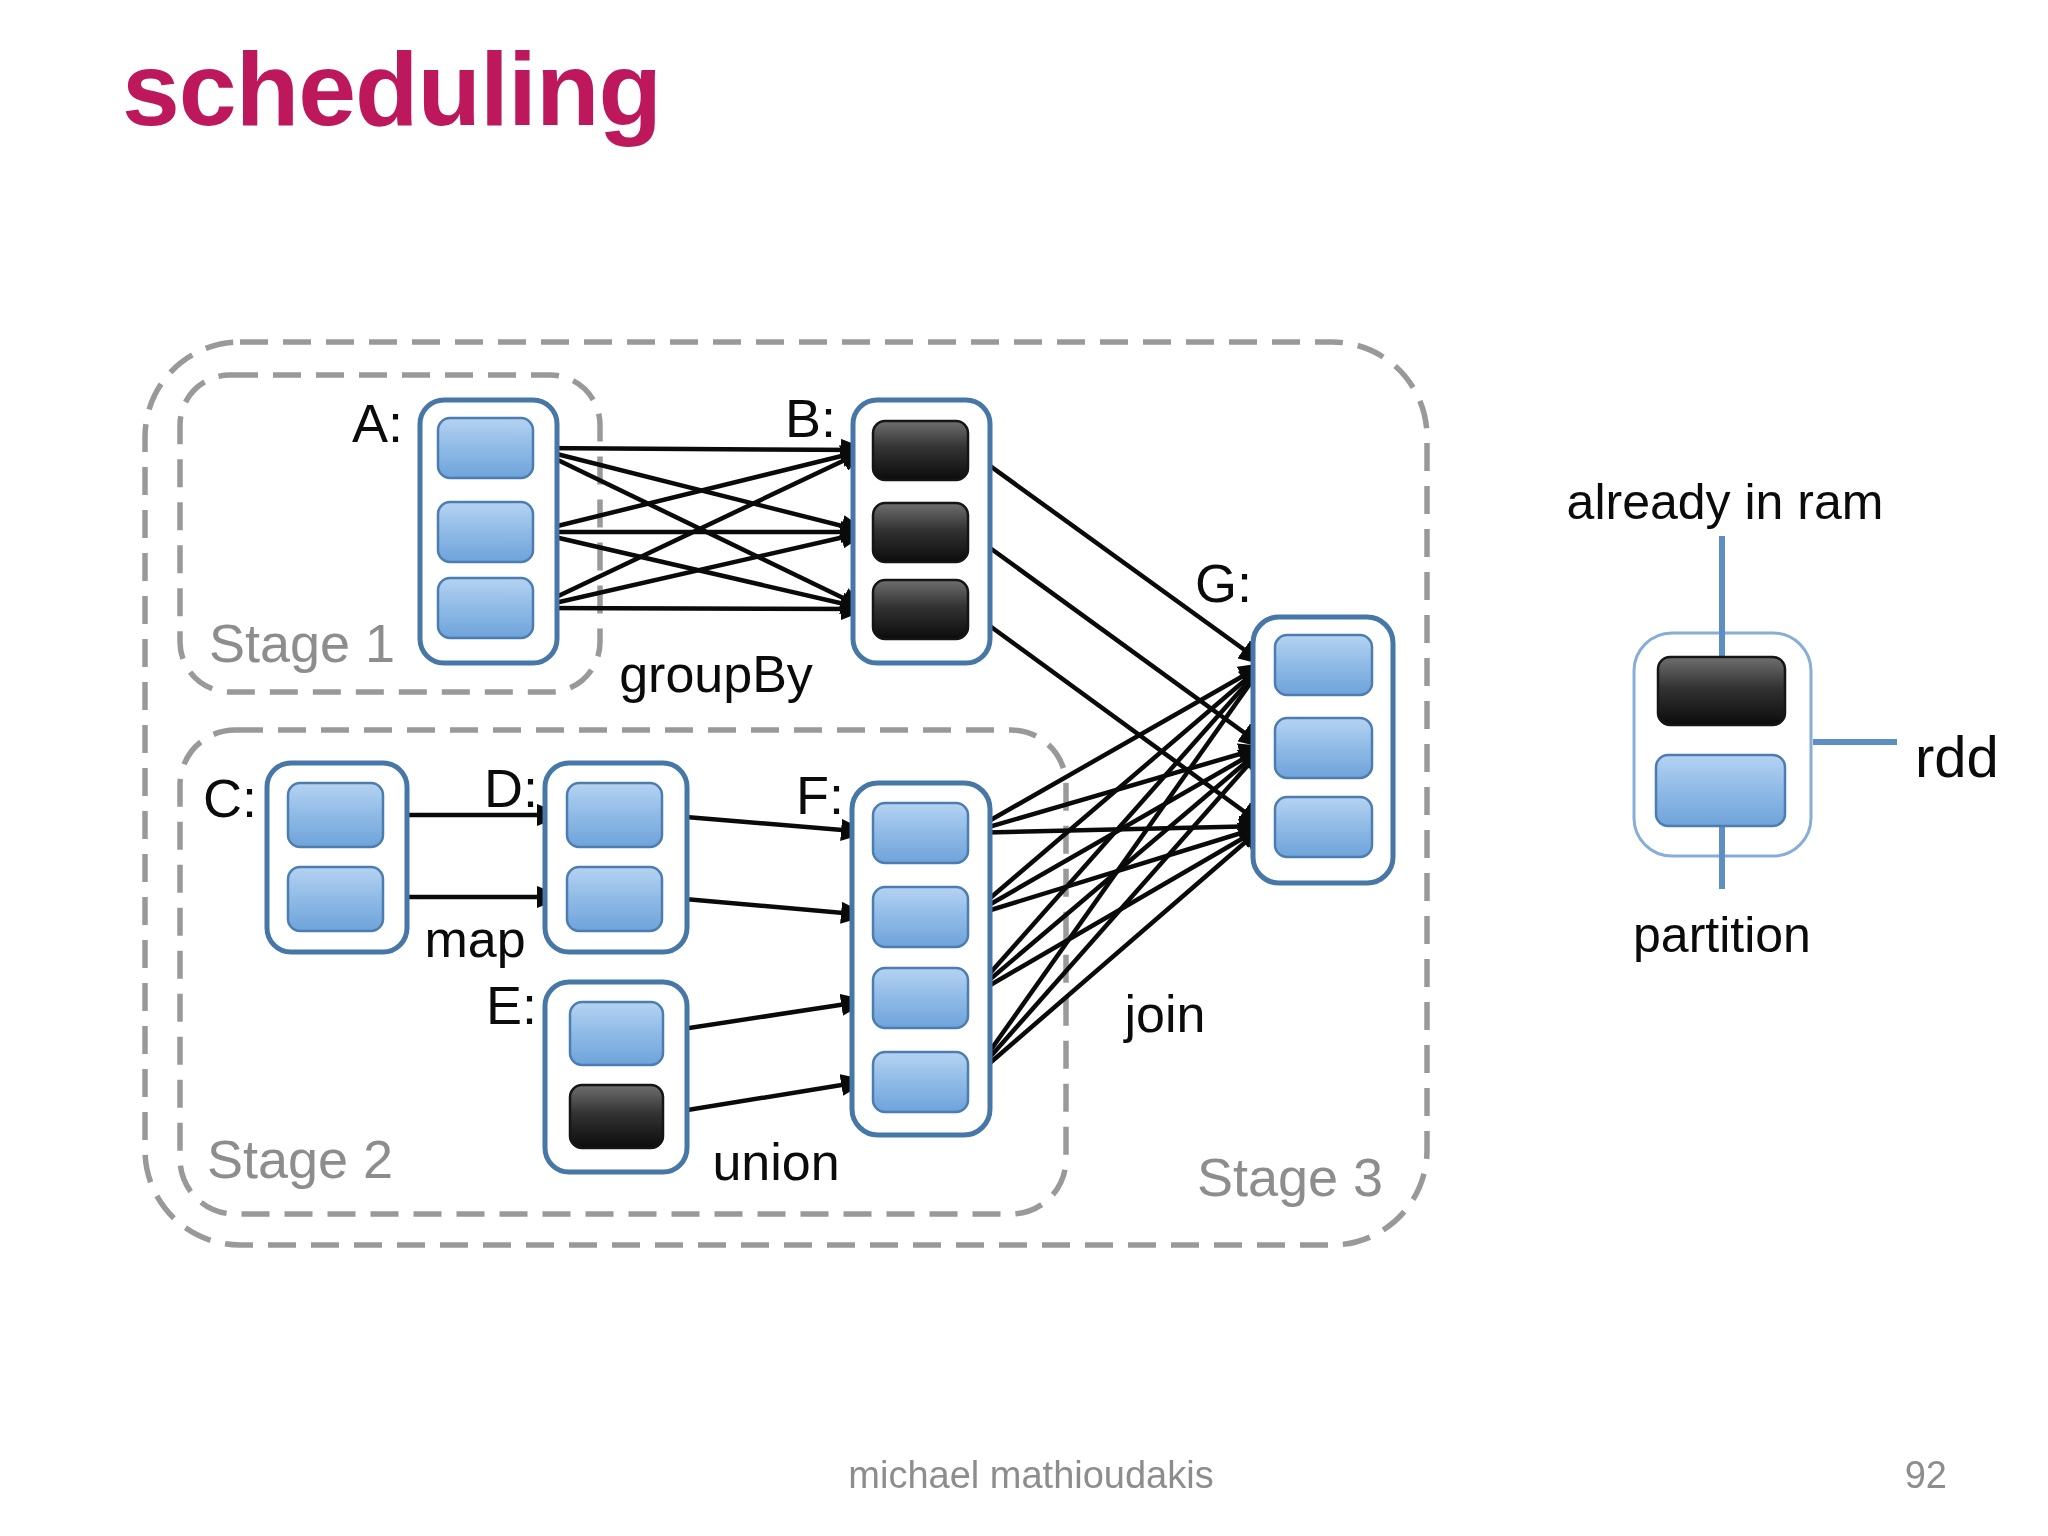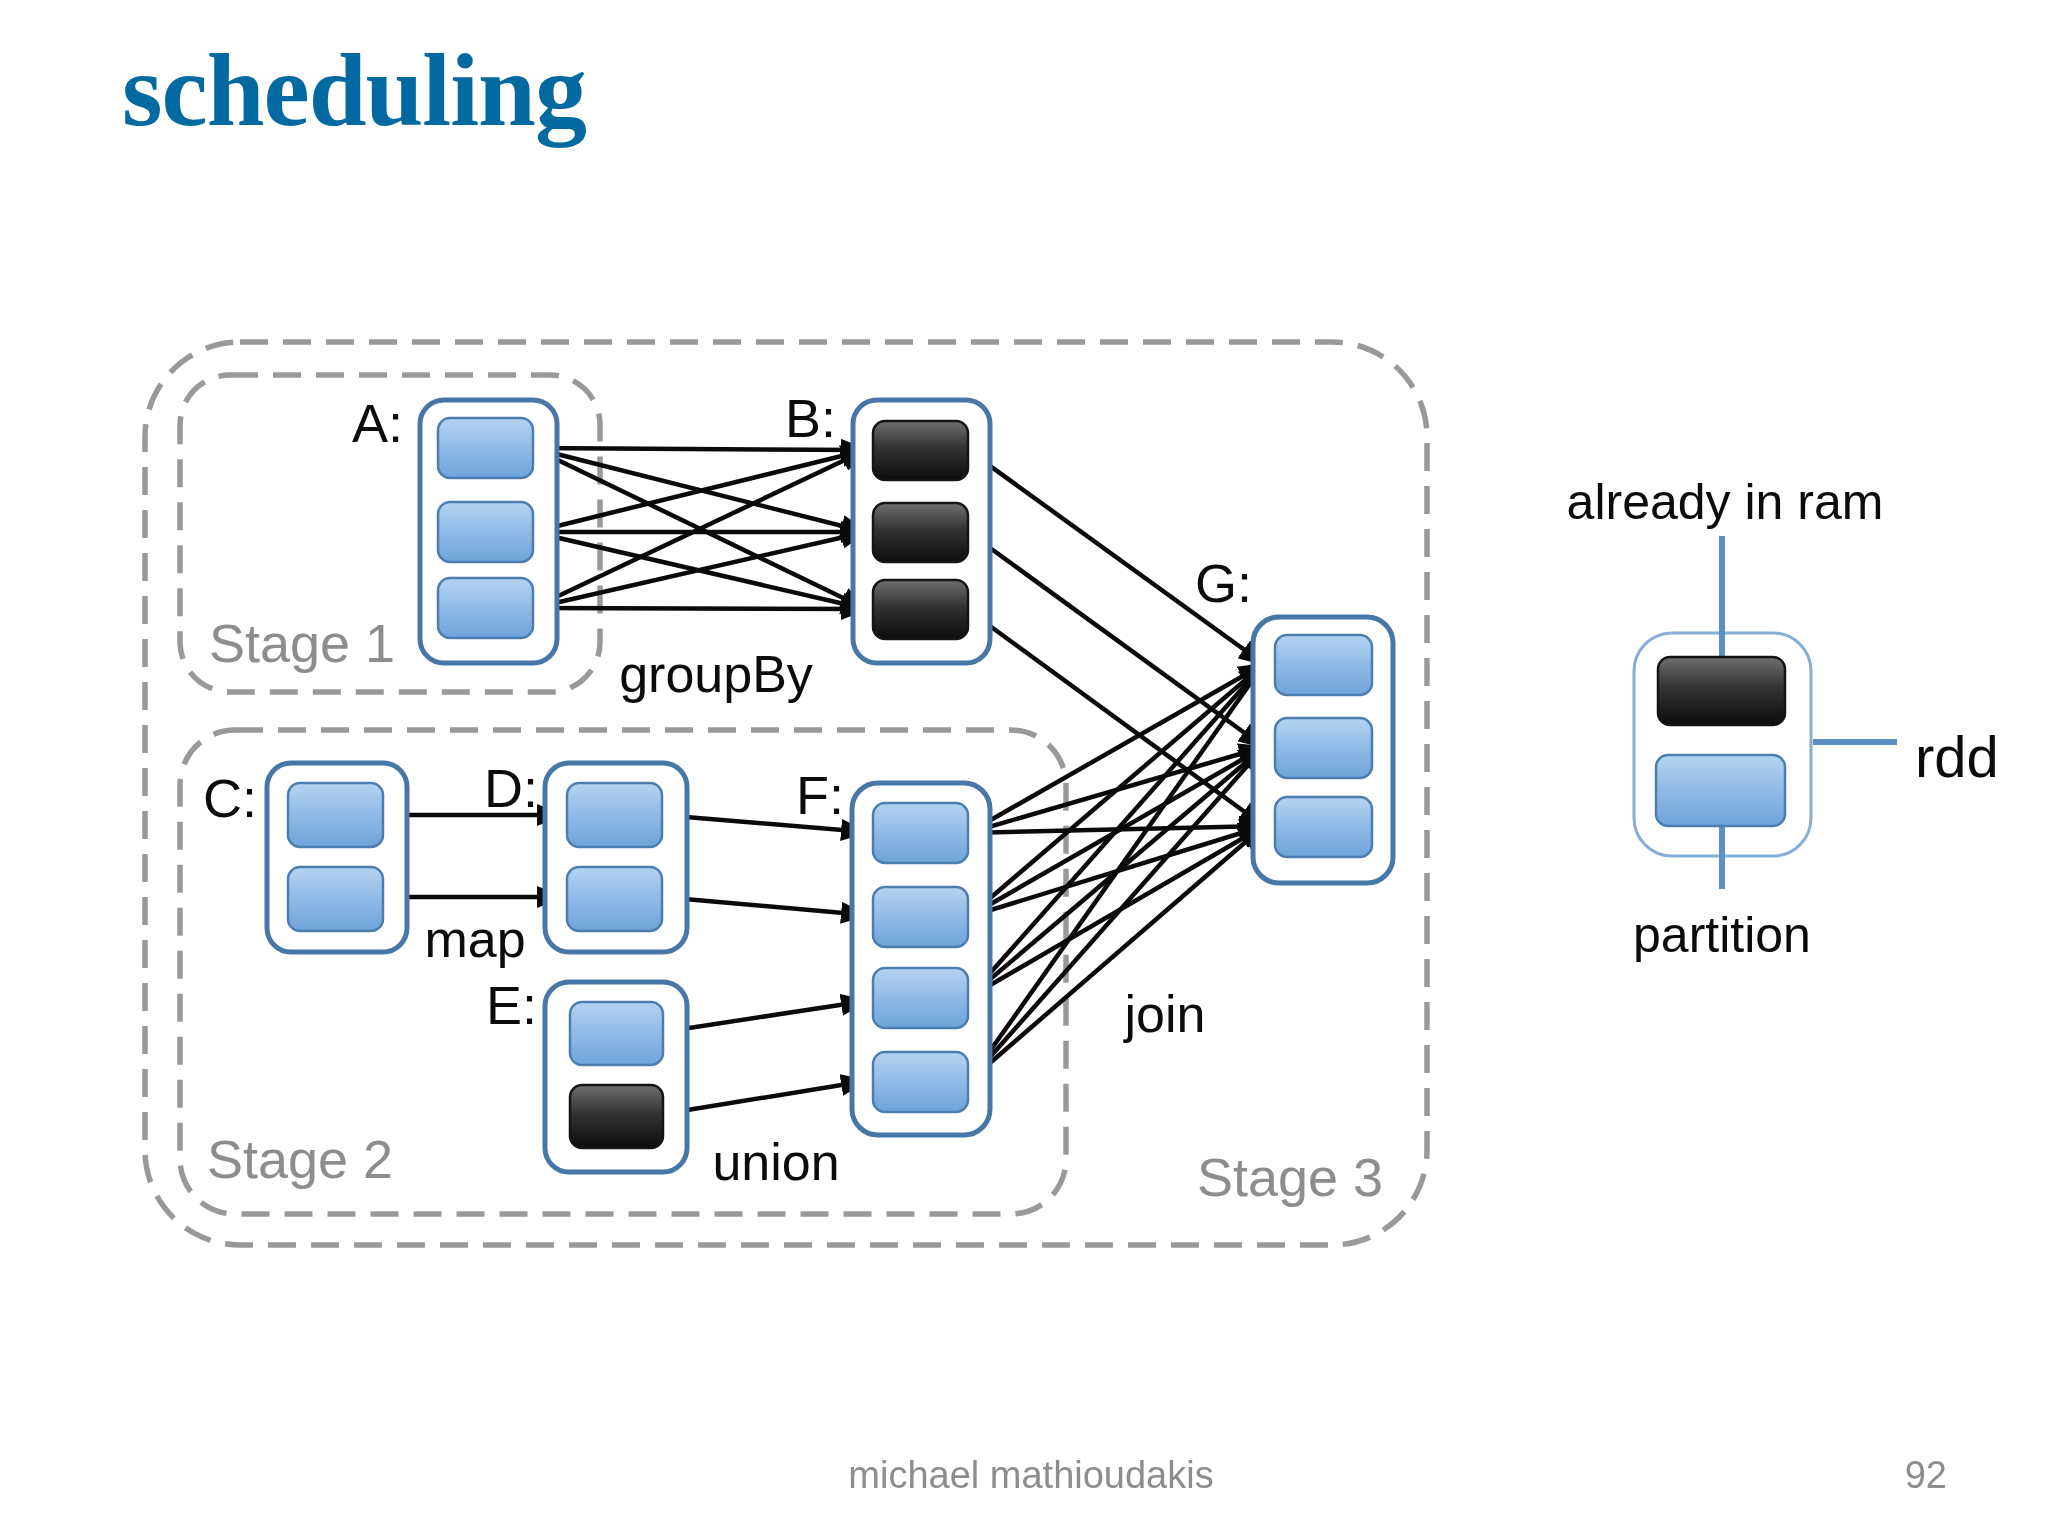--- a/index.html
+++ b/index.html
@@ -3,21 +3,21 @@
 <meta charset="utf-8">
 <style>
   html,body{margin:0;padding:0;background:#ffffff;}
   #slide{
     position:relative;width:2048px;height:1536px;background:#ffffff;overflow:hidden;
     font-family:"Liberation Sans",sans-serif;
   }
   #title{
     position:absolute;left:122px;top:30px;
     font-size:104px;font-weight:600;letter-spacing:-1px;
-    color:#0369a1;line-height:1.15;font-family:Liberation Serif, serif;
+    color:#be185d;line-height:1.15;
   }
   svg text{font-family:"Liberation Sans",sans-serif;}
   .rdd-label{font-size:54px;fill:#0b0b0b;}
   .op-label{font-size:52px;fill:#0b0b0b;}
   .stage-label{font-size:54px;fill:#8d8d8d;}
   .legend-label{font-size:50px;fill:#0b0b0b;}
   .legend-label-big{font-size:58px;fill:#0b0b0b;}
   .footer-text{font-size:38px;fill:#8d8d8d;}
   .stage-box{fill:none;stroke:#999999;stroke-width:5.5;stroke-dasharray:28 15;}
   .rdd-box{fill:#ffffff;stroke:#4677A7;stroke-width:5;}

